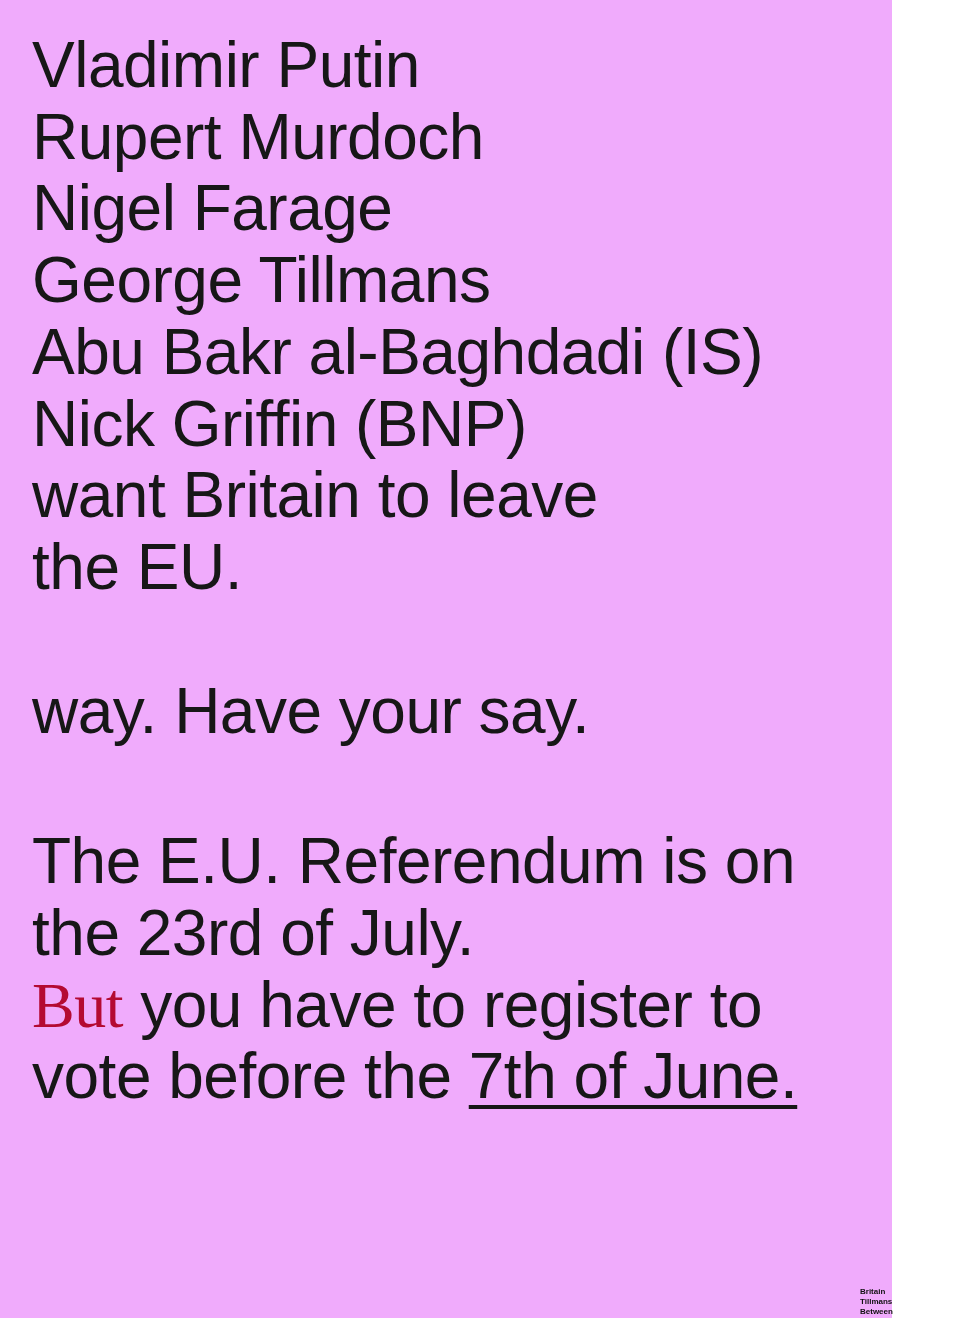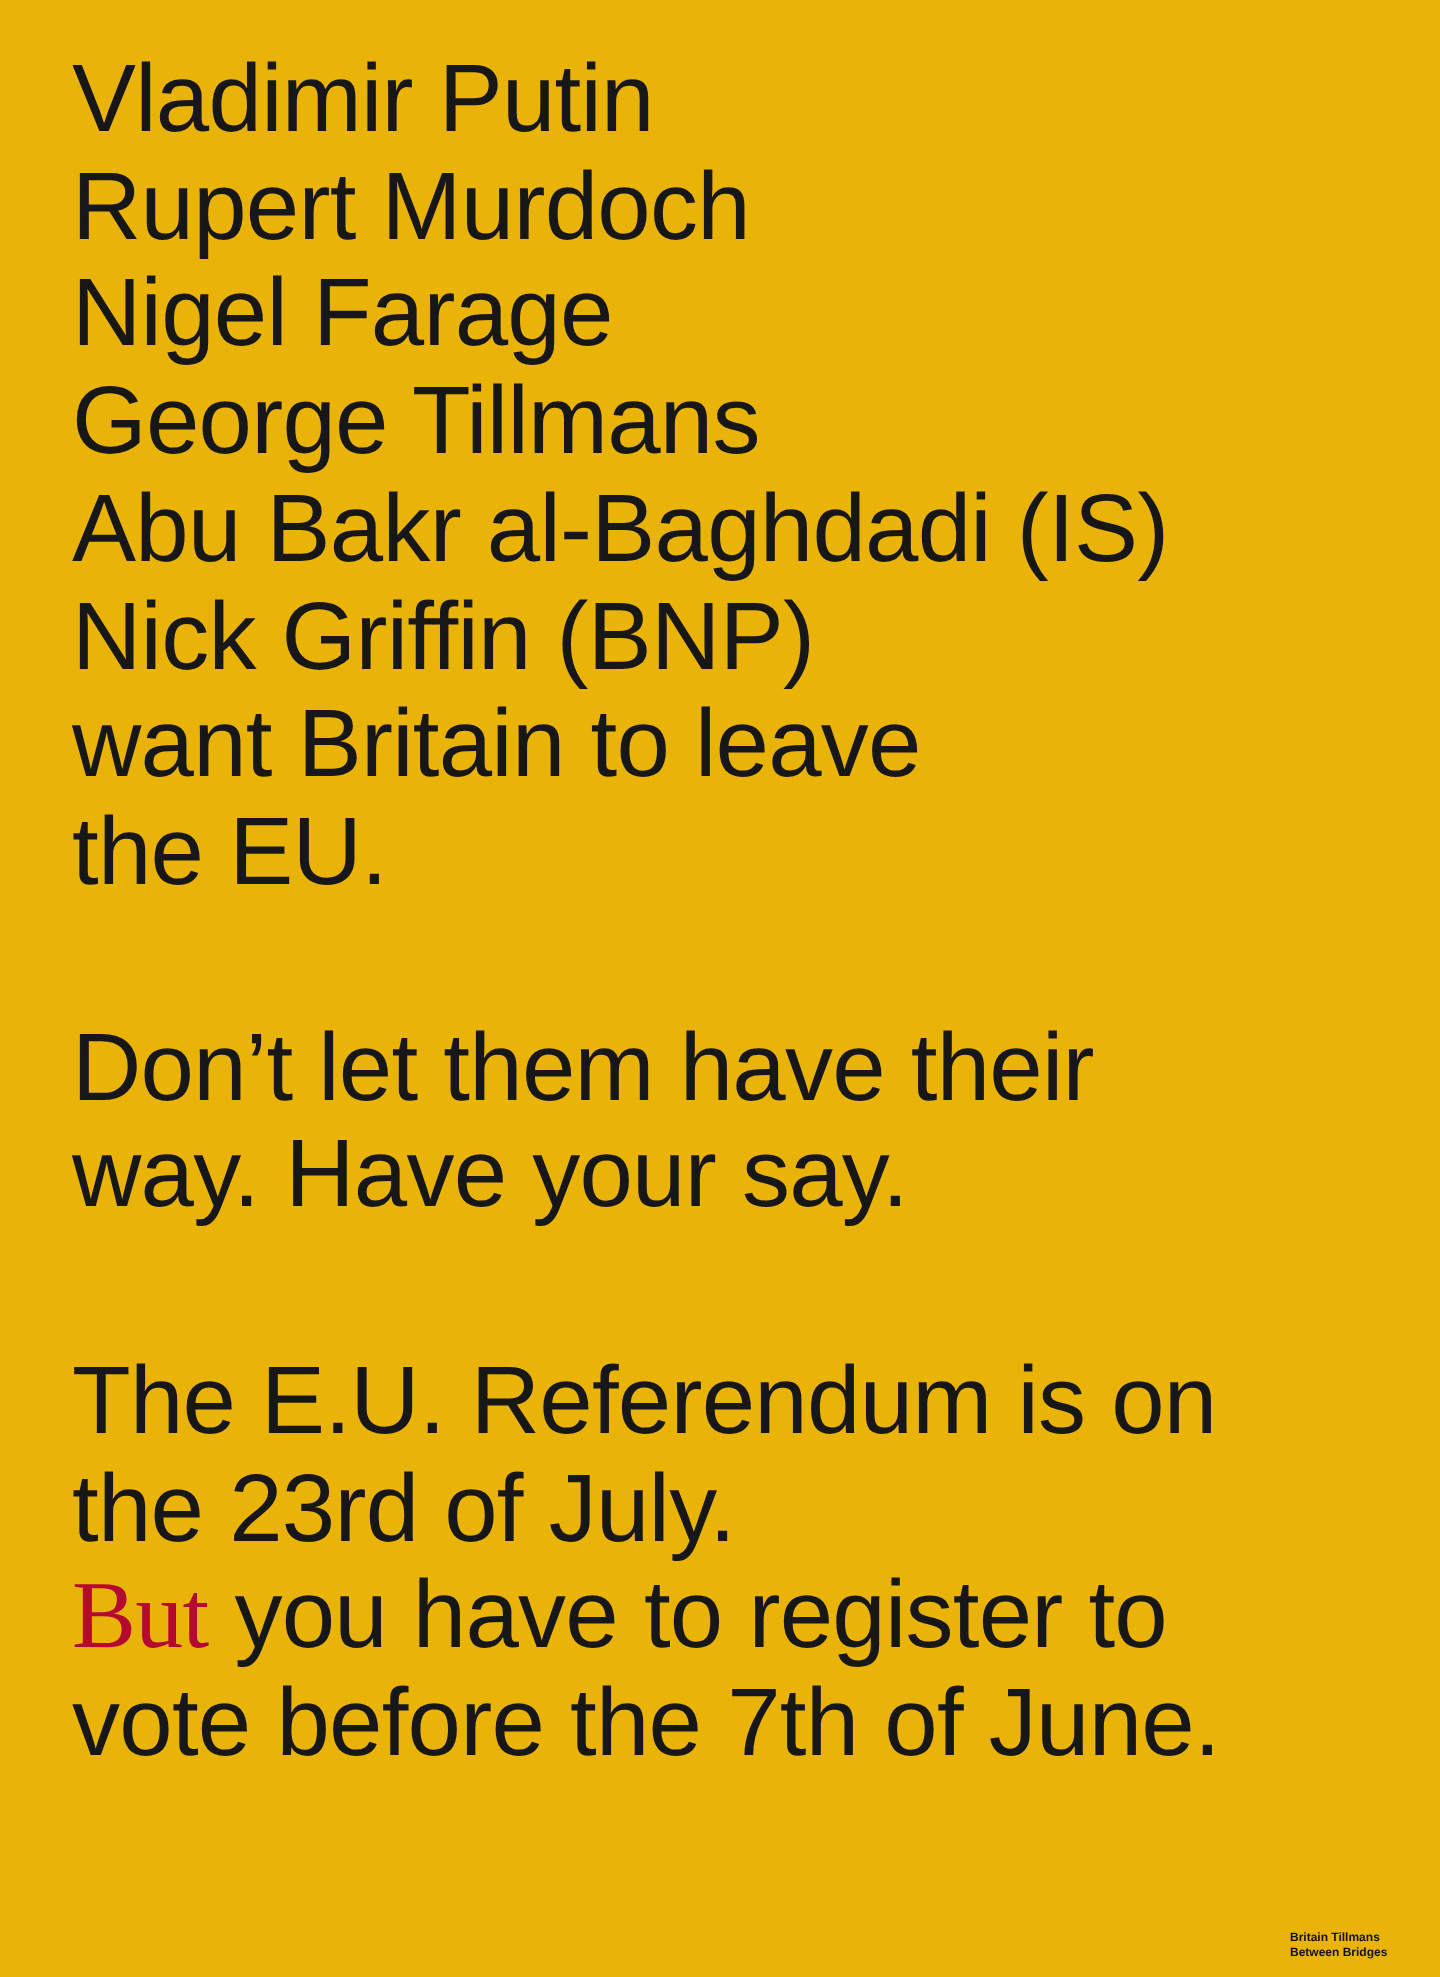--- a/index.html
+++ b/index.html
@@ -11,42 +11,43 @@
     width: 960px;
     height: 1318px;
     position: relative;
     overflow: hidden;
     font-family: "Liberation Sans", sans-serif;
   }
   .poster {
     position: absolute;
     top: 0;
     left: 0;
-    width: 960px;
+    width: 892px;
     height: 1318px;
-    background: #eab308;
-    padding: 30px 0 0 48px;
+    background: #f0abfc;
+    padding: 30px 0 0 32px;
     box-sizing: border-box;
   }
   .para {
     margin: 0;
     padding: 0;
   }
   .line {
     font-size: 64px;
     line-height: 71.7px;
     letter-spacing: -0.5px;
     color: #171717;
     white-space: nowrap;
     font-weight: 400;
   }
   .para-2 { margin-top: 72px; }
   .para-3 { margin-top: 79px; }
   .red-word { color: #b40a32; font-family: Liberation Serif, serif; }
   .underlined {
+    text-decoration: underline;
     text-decoration-thickness: 4px;
     text-underline-offset: 7px;
     text-decoration-color: #171717;
   }
   .credit {
     position: absolute;
     left: 860px;
     top: 1287px;
     font-size: 8px;
     font-weight: 700;
@@ -65,21 +66,20 @@
     <div class="line">Rupert Murdoch</div>
     <div class="line">Nigel Farage</div>
     <div class="line">George Tillmans</div>
     <div class="line">Abu Bakr al-Baghdadi (IS)</div>
     <div class="line">Nick Griffin (BNP)</div>
     <div class="line">want Britain to leave</div>
     <div class="line">the EU.</div>
   </div>
 
   <div class="para para-2">
-    <div class="line">Don’t let them have their</div>
     <div class="line">way. Have your say.</div>
   </div>
 
   <div class="para para-3">
     <div class="line">The E.U. Referendum is on</div>
     <div class="line">the 23rd of July.</div>
     <div class="line"><span class="red-word">But</span><span> you have to register to</span></div>
     <div class="line"><span>vote before the </span><span class="underlined">7th of June.</span></div>
   </div>
 

